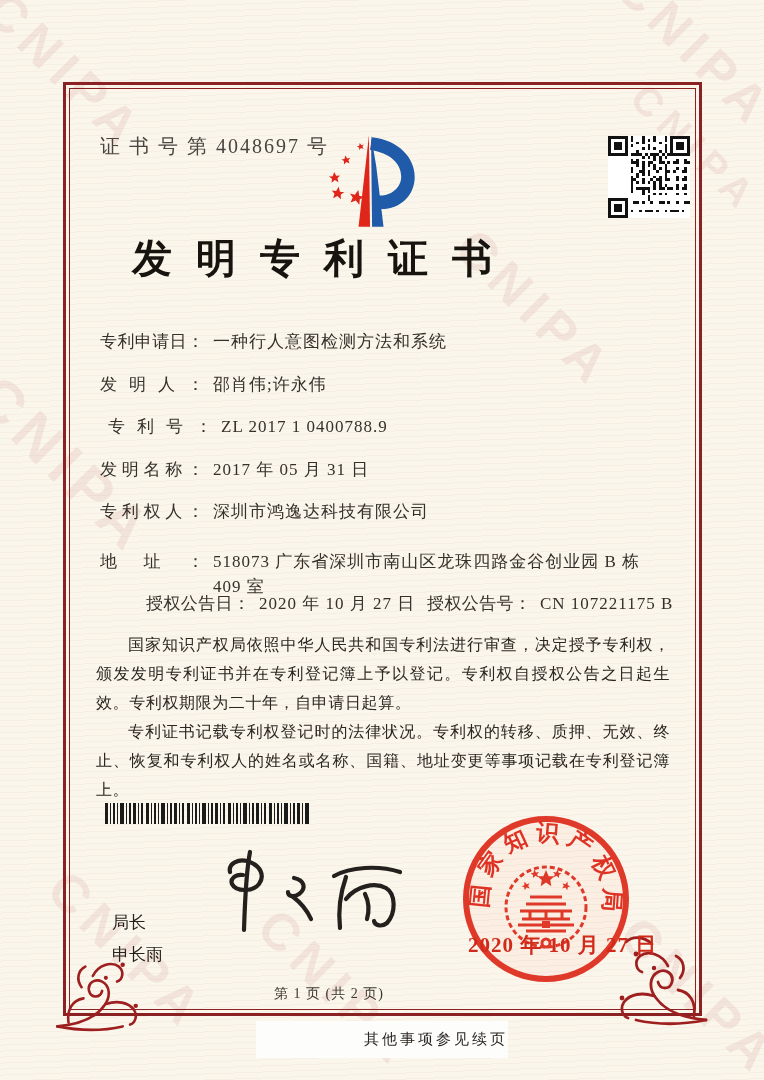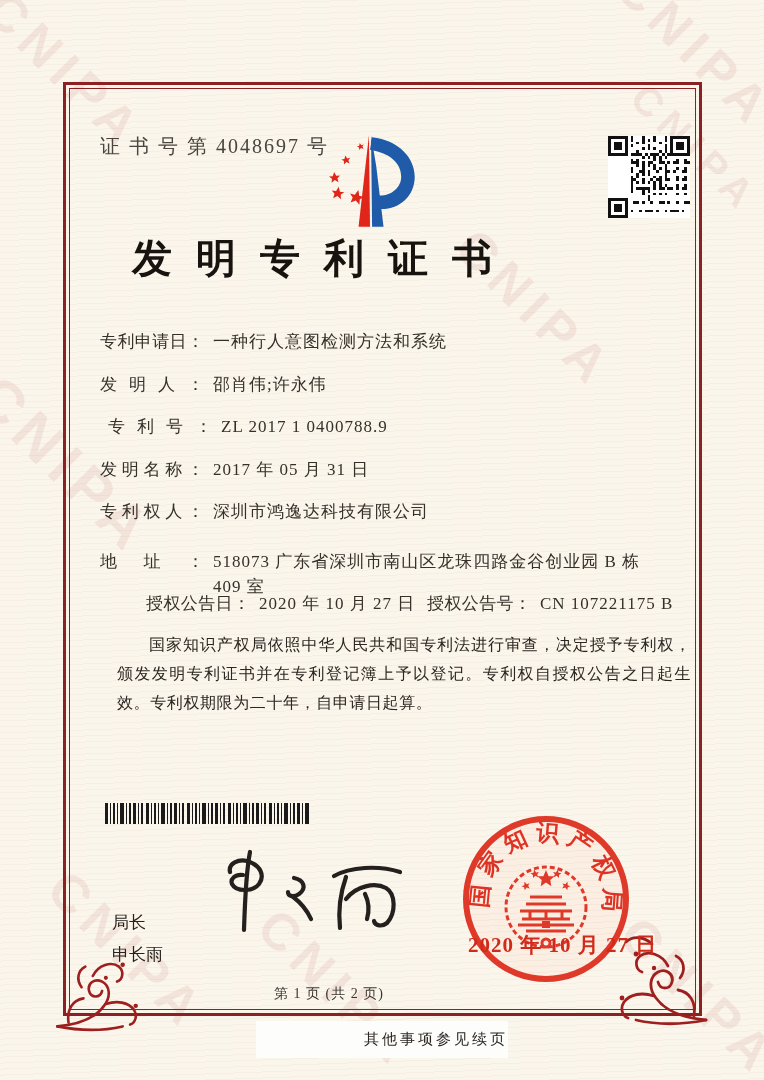--- a/index.html
+++ b/index.html
@@ -24,21 +24,21 @@
   .qr{position:absolute;left:608px;top:136px;z-index:2;}
   .title{position:absolute;left:0;top:231px;width:624px;z-index:2;text-align:center;
          font-size:40px;font-weight:600;letter-spacing:24px;padding-left:24px;box-sizing:border-box;color:#17130f;}
   
   .frow{position:absolute;left:100px;width:566px;z-index:2;display:flex;font-size:17px;line-height:25px;color:#35302a;}
   .flabel{flex:0 0 104px;text-align:justify;text-align-last:justify;letter-spacing:0;}
   .fvalue{flex:1 1 auto;padding-left:9px;letter-spacing:1px;}
   .fgroup2{display:flex;flex:0 0 281px;}
   .fgroup2 .flabel{flex:0 0 104px;}
   
-  .bodytext{position:absolute;left:117px;top:630px;width:574px;z-index:2;
+  .bodytext{position:absolute;left:96px;top:630px;width:574px;z-index:2;
             font-size:16px;line-height:29px;color:#2b2621;letter-spacing:0.6px;text-align:justify;}
   .bodytext p{margin:0;text-indent:2em;}
   
   .barcode{position:absolute;left:105px;top:803px;z-index:2;}
   
   .signer{position:absolute;left:112px;top:907px;z-index:2;
           font-family:"Liberation Sans","DejaVu Sans",sans-serif;
           font-size:17px;line-height:32px;color:#26221e;font-weight:500;}
   .signature{position:absolute;left:208px;top:846px;z-index:3;}
   
@@ -162,20 +162,21 @@
       <span class="fvalue">2020 年 10 月 27 日</span>
     </div>
     <div class="fgroup2">
       <span class="flabel">授权公告号：</span>
       <span class="fvalue">CN 107221175 B</span>
     </div>
   </div>
 
   <div class="bodytext">
     <p>国家知识产权局依照中华人民共和国专利法进行审查，决定授予专利权，颁发发明专利证书并在专利登记簿上予以登记。专利权自授权公告之日起生效。专利权期限为二十年，自申请日起算。</p>
+    <p>专利证书记载专利权登记时的法律状况。专利权的转移、质押、无效、终止、恢复和专利权人的姓名或名称、国籍、地址变更等事项记载在专利登记簿上。</p>
   </div>
 
   <div class="barcode">
     <svg width="205" height="21" viewBox="0 0 205 21">
       <defs>
         <pattern id="bc" width="41" height="21" patternUnits="userSpaceOnUse">
           <g fill="#1a1a1a">
             <rect x="0" y="0" width="3" height="21"></rect>
               <rect x="5" y="0" width="1" height="21"></rect>
             <rect x="8" y="0" width="2" height="21"></rect>

